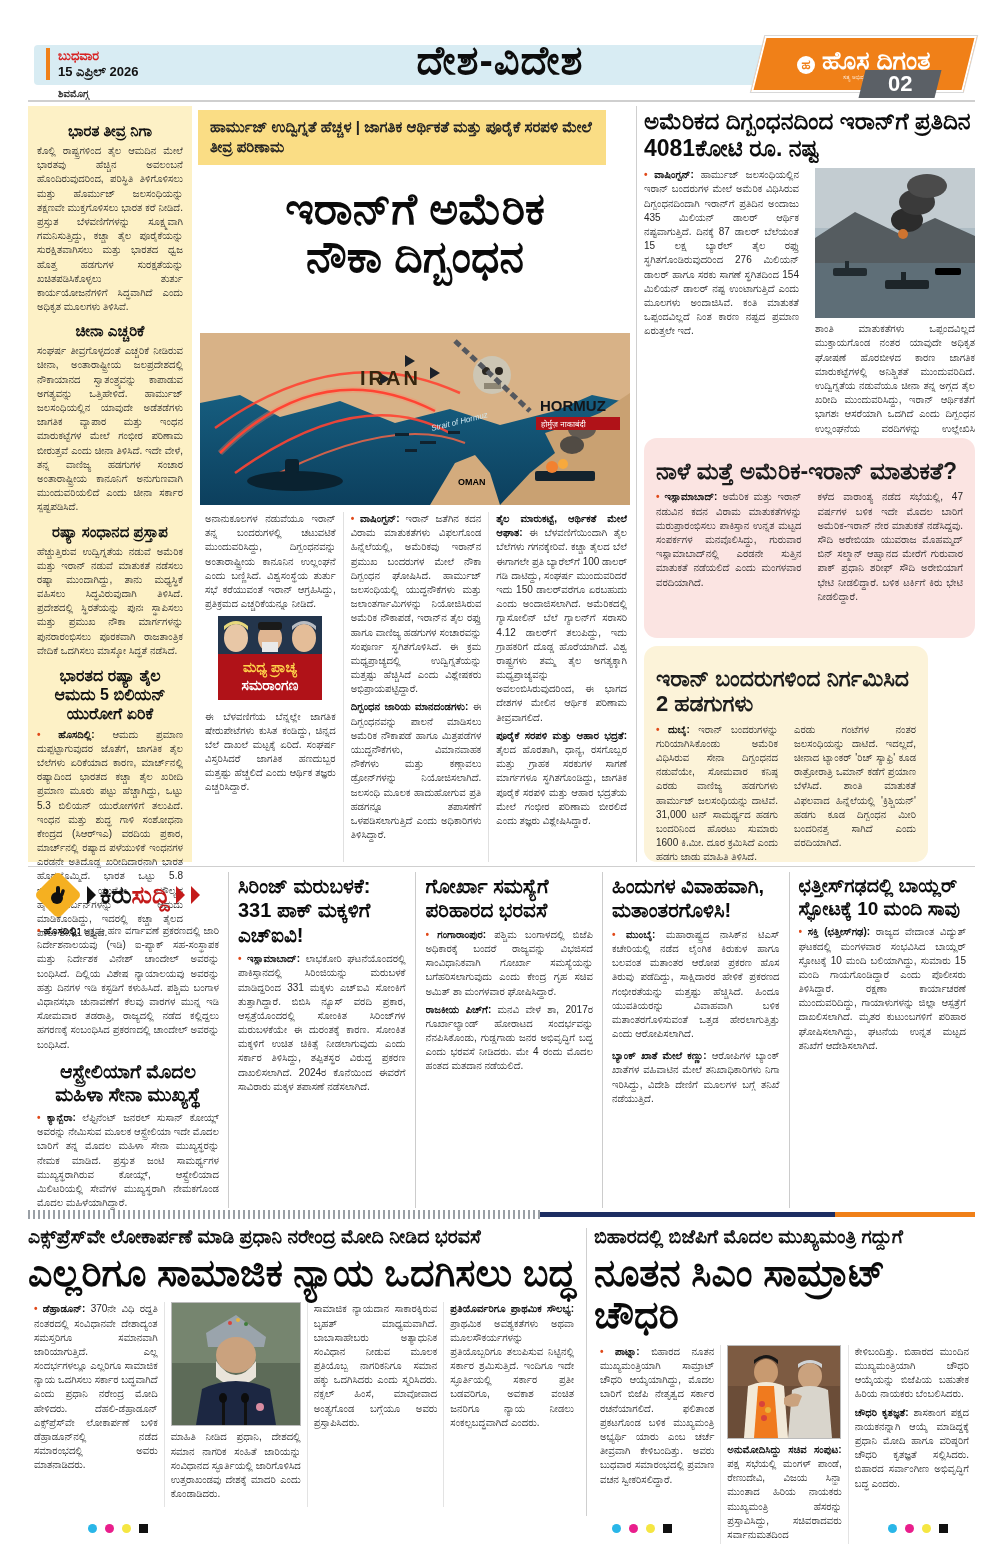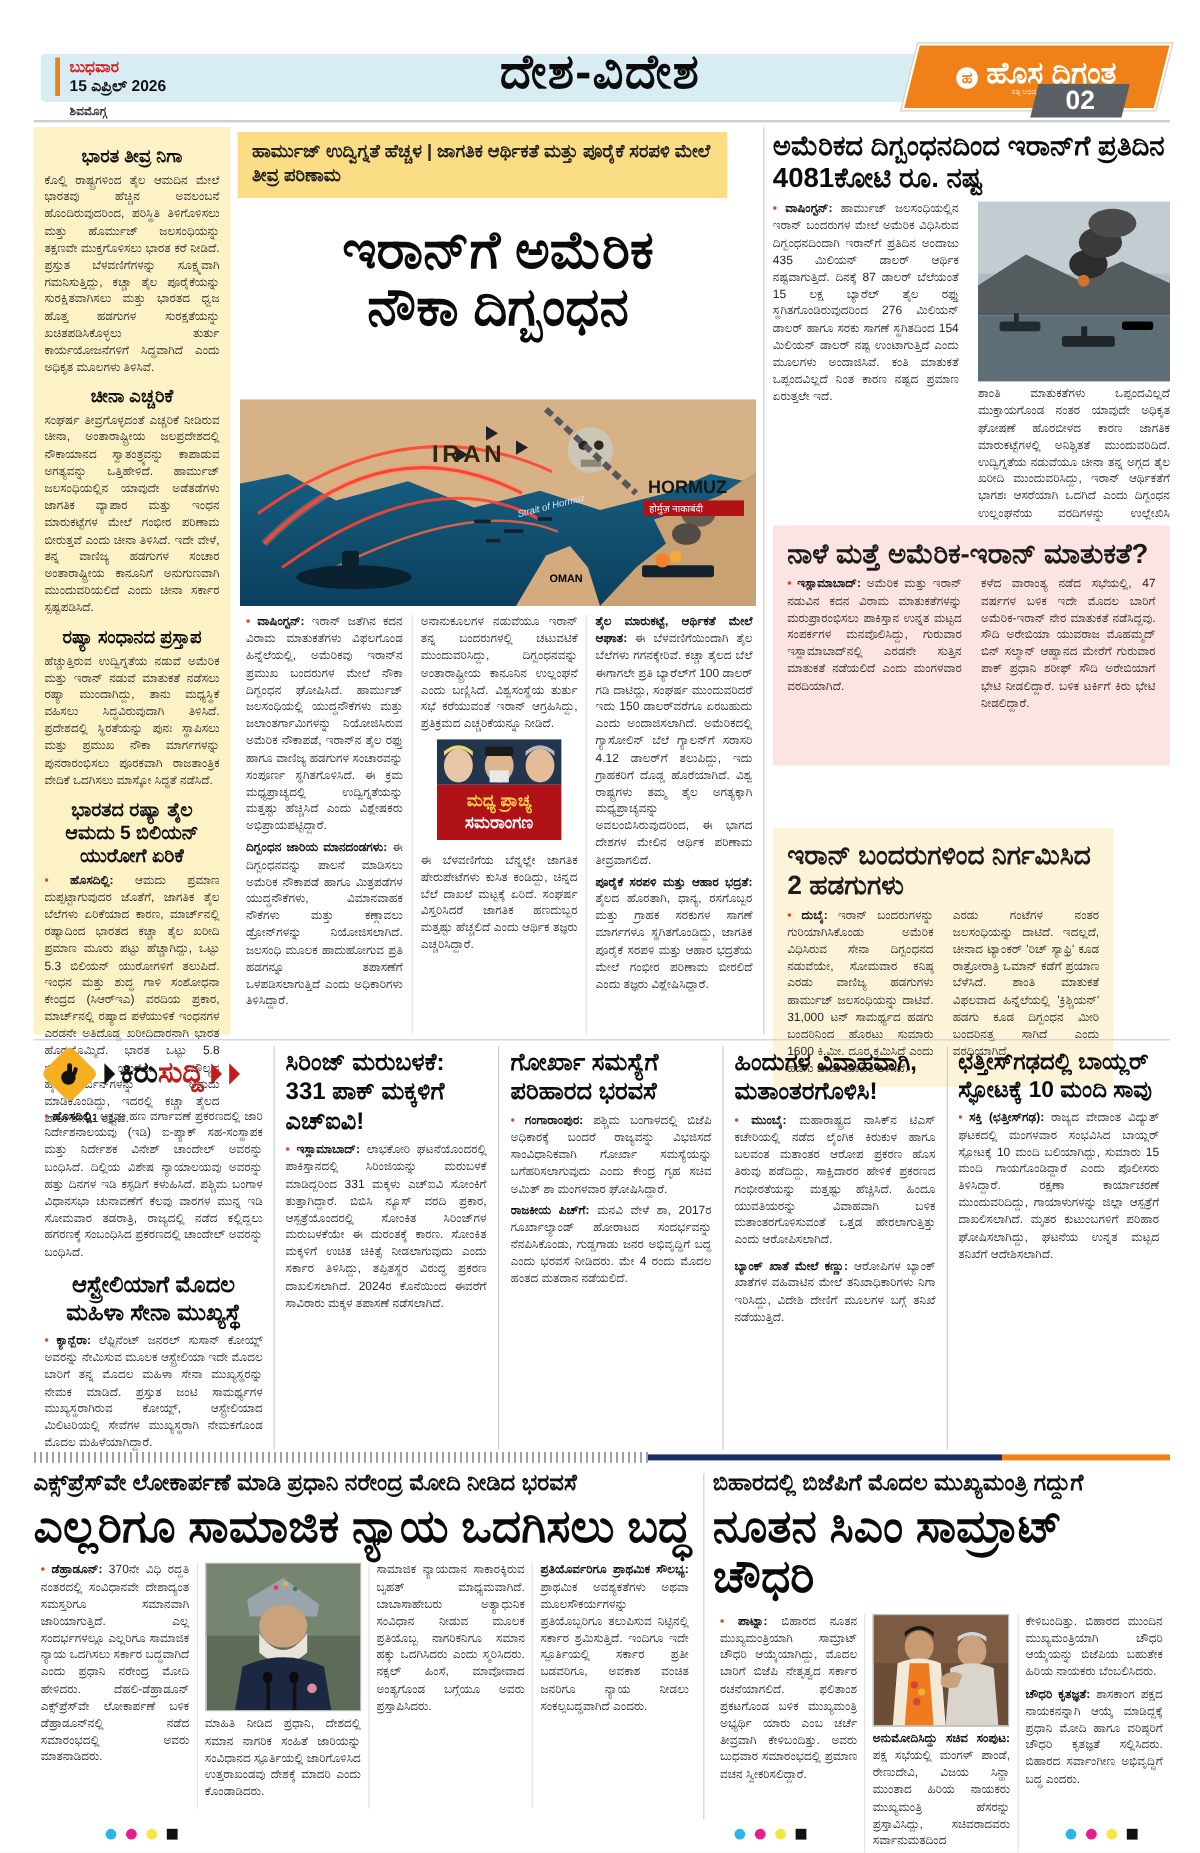--- a/index.html
+++ b/index.html
@@ -29,21 +29,21 @@
   .left-col h3{margin:8px 0 4px;font-size:15px;line-height:1.2;text-align:center;color:#111;}
   
   .kicker-box{background:#fadd85;padding:7px 12px;font-size:15px;font-weight:bold;line-height:1.35;color:#222;}
   .lead-headline{font-size:44px;font-weight:800;line-height:1.1;text-align:center;color:#0b0b0b;}
   .lead-cols{display:flex;}
   .lead-cols>div{flex:1;padding:0 7px;}
   .lead-cols>div+div{border-left:1px solid #e0e0e0;}
   .inset-card{width:104px;margin:5px auto;display:block;}
   
   .r-art h2{margin:0 0 6px;font-size:23px;line-height:1.18;color:#0d0d0d;}
-  .r-box{border-radius:2px;box-sizing:border-box;padding:10px 12px;}
+  .r-box{border-radius:13px;box-sizing:border-box;padding:20px 12px;}
   .two-col{display:flex;}
   .two-col>div{flex:1;}
   .two-col>div+div{padding-left:8px;}
   .two-col>div:first-child{padding-right:8px;}
   
   .briefs{display:flex;}
   .briefs>div{box-sizing:border-box;padding:0 9px;}
   .briefs>div+div{border-left:1px solid #cccccc;}
   .brief-title{font-size:17px;font-weight:800;line-height:1.22;color:#0d0d0d;margin:2px 0 5px;}
   .brief-title.center{text-align:center;}
@@ -150,26 +150,20 @@
       <text x="340" y="78" font-size="15" font-weight="bold" fill="#14161a">HORMUZ</text>
       <rect x="336" y="84" width="84" height="13" fill="#b01218"></rect>
       <text x="341" y="94" font-size="8" fill="#ffffff">होर्मुज़ नाकाबंदी</text>
       <text x="232" y="98" font-size="8" font-style="italic" fill="#cfe6ef" transform="rotate(-14 232 98)">Strait of Hormuz</text>
       <text x="258" y="152" font-size="9" font-weight="bold" fill="#4a3push22">OMAN</text>
     </svg>
   </div>
 
   <div class="abs lead-cols" style="left:198px;top:512px;width:436px;height:350px;">
     <div class="body-text">
-      <span class="dateline">ವಾಷಿಂಗ್ಟನ್:</span>
-      <span>ಇರಾನ್ ಜತೆಗಿನ ಕದನ ವಿರಾಮ ಮಾತುಕತೆಗಳು ವಿಫಲಗೊಂಡ ಹಿನ್ನೆಲೆಯಲ್ಲಿ, ಅಮೆರಿಕವು ಇರಾನ್‌ನ ಪ್ರಮುಖ ಬಂದರುಗಳ ಮೇಲೆ ನೌಕಾ ದಿಗ್ಬಂಧನ ಘೋಷಿಸಿದೆ. ಹಾರ್ಮುಜ್ ಜಲಸಂಧಿಯಲ್ಲಿ ಯುದ್ಧನೌಕೆಗಳು ಮತ್ತು ಜಲಾಂತರ್ಗಾಮಿಗಳನ್ನು ನಿಯೋಜಿಸಿರುವ ಅಮೆರಿಕ ನೌಕಾಪಡೆ, ಇರಾನ್‌ನ ತೈಲ ರಫ್ತು ಹಾಗೂ ವಾಣಿಜ್ಯ ಹಡಗುಗಳ ಸಂಚಾರವನ್ನು ಸಂಪೂರ್ಣ ಸ್ಥಗಿತಗೊಳಿಸಿದೆ. ಈ ಕ್ರಮ ಮಧ್ಯಪ್ರಾಚ್ಯದಲ್ಲಿ ಉದ್ವಿಗ್ನತೆಯನ್ನು ಮತ್ತಷ್ಟು ಹೆಚ್ಚಿಸಿದೆ ಎಂದು ವಿಶ್ಲೇಷಕರು ಅಭಿಪ್ರಾಯಪಟ್ಟಿದ್ದಾರೆ.</span>
-      <div style="margin-top:4px;"><span class="subhead">ದಿಗ್ಬಂಧನ ಜಾರಿಯ ಮಾನದಂಡಗಳು:</span>
-      <span>ಈ ದಿಗ್ಬಂಧನವನ್ನು ಪಾಲನೆ ಮಾಡಿಸಲು ಅಮೆರಿಕ ನೌಕಾಪಡೆ ಹಾಗೂ ಮಿತ್ರಪಡೆಗಳ ಯುದ್ಧನೌಕೆಗಳು, ವಿಮಾನವಾಹಕ ನೌಕೆಗಳು ಮತ್ತು ಕಣ್ಗಾವಲು ಡ್ರೋನ್‌ಗಳನ್ನು ನಿಯೋಜಿಸಲಾಗಿದೆ. ಜಲಸಂಧಿ ಮೂಲಕ ಹಾದುಹೋಗುವ ಪ್ರತಿ ಹಡಗನ್ನೂ ತಪಾಸಣೆಗೆ ಒಳಪಡಿಸಲಾಗುತ್ತಿದೆ ಎಂದು ಅಧಿಕಾರಿಗಳು ತಿಳಿಸಿದ್ದಾರೆ.</span></div>
-    </div>
-    <div class="body-text">
       <span>ಅನಾನುಕೂಲಗಳ ನಡುವೆಯೂ ಇರಾನ್ ತನ್ನ ಬಂದರುಗಳಲ್ಲಿ ಚಟುವಟಿಕೆ ಮುಂದುವರಿಸಿದ್ದು, ದಿಗ್ಬಂಧನವನ್ನು ಅಂತಾರಾಷ್ಟ್ರೀಯ ಕಾನೂನಿನ ಉಲ್ಲಂಘನೆ ಎಂದು ಬಣ್ಣಿಸಿದೆ. ವಿಶ್ವಸಂಸ್ಥೆಯ ತುರ್ತು ಸಭೆ ಕರೆಯುವಂತೆ ಇರಾನ್ ಆಗ್ರಹಿಸಿದ್ದು, ಪ್ರತಿಕ್ರಮದ ಎಚ್ಚರಿಕೆಯನ್ನೂ ನೀಡಿದೆ.</span>
       <span class="inset-card">
         <svg width="104" height="84" viewBox="0 0 104 84" xmlns="http://www.w3.org/2000/svg">
           <rect width="104" height="38" fill="#23354c"></rect>
           <g>
             <ellipse cx="18" cy="22" rx="12" ry="14" fill="#e8c7a6"></ellipse>
               <path d="M6,14 Q18,2 30,14 L30,10 Q18,0 6,10 Z" fill="#e8d87c"></path>
             <ellipse cx="52" cy="22" rx="12" ry="14" fill="#dfb591"></ellipse>
               <rect x="40" y="6" width="24" height="8" rx="3" fill="#1a1a1a"></rect>
               <rect x="44" y="26" width="16" height="10" fill="#e9e9e9"></rect>
@@ -177,20 +171,26 @@
               <path d="M74,14 Q86,2 98,14 L98,10 Q86,0 74,10 Z" fill="#b8bcc2"></path>
           </g>
           <rect y="38" width="104" height="46" fill="#b01218"></rect>
           <text x="52" y="56" text-anchor="middle" font-size="14" font-weight="bold" fill="#ffd24a">ಮಧ್ಯ ಪ್ರಾಚ್ಯ</text>
           <text x="52" y="74" text-anchor="middle" font-size="14" font-weight="bold" fill="#ffffff">ಸಮರಾಂಗಣ</text>
         </svg>
       </span>
       <span>ಈ ಬೆಳವಣಿಗೆಯ ಬೆನ್ನಲ್ಲೇ ಜಾಗತಿಕ ಷೇರುಪೇಟೆಗಳು ಕುಸಿತ ಕಂಡಿದ್ದು, ಚಿನ್ನದ ಬೆಲೆ ದಾಖಲೆ ಮಟ್ಟಕ್ಕೆ ಏರಿದೆ. ಸಂಘರ್ಷ ವಿಸ್ತರಿಸಿದರೆ ಜಾಗತಿಕ ಹಣದುಬ್ಬರ ಮತ್ತಷ್ಟು ಹೆಚ್ಚಲಿದೆ ಎಂದು ಆರ್ಥಿಕ ತಜ್ಞರು ಎಚ್ಚರಿಸಿದ್ದಾರೆ.</span>
     </div>
     <div class="body-text">
+      <span class="dateline">ವಾಷಿಂಗ್ಟನ್:</span>
+      <span>ಇರಾನ್ ಜತೆಗಿನ ಕದನ ವಿರಾಮ ಮಾತುಕತೆಗಳು ವಿಫಲಗೊಂಡ ಹಿನ್ನೆಲೆಯಲ್ಲಿ, ಅಮೆರಿಕವು ಇರಾನ್‌ನ ಪ್ರಮುಖ ಬಂದರುಗಳ ಮೇಲೆ ನೌಕಾ ದಿಗ್ಬಂಧನ ಘೋಷಿಸಿದೆ. ಹಾರ್ಮುಜ್ ಜಲಸಂಧಿಯಲ್ಲಿ ಯುದ್ಧನೌಕೆಗಳು ಮತ್ತು ಜಲಾಂತರ್ಗಾಮಿಗಳನ್ನು ನಿಯೋಜಿಸಿರುವ ಅಮೆರಿಕ ನೌಕಾಪಡೆ, ಇರಾನ್‌ನ ತೈಲ ರಫ್ತು ಹಾಗೂ ವಾಣಿಜ್ಯ ಹಡಗುಗಳ ಸಂಚಾರವನ್ನು ಸಂಪೂರ್ಣ ಸ್ಥಗಿತಗೊಳಿಸಿದೆ. ಈ ಕ್ರಮ ಮಧ್ಯಪ್ರಾಚ್ಯದಲ್ಲಿ ಉದ್ವಿಗ್ನತೆಯನ್ನು ಮತ್ತಷ್ಟು ಹೆಚ್ಚಿಸಿದೆ ಎಂದು ವಿಶ್ಲೇಷಕರು ಅಭಿಪ್ರಾಯಪಟ್ಟಿದ್ದಾರೆ.</span>
+      <div style="margin-top:4px;"><span class="subhead">ದಿಗ್ಬಂಧನ ಜಾರಿಯ ಮಾನದಂಡಗಳು:</span>
+      <span>ಈ ದಿಗ್ಬಂಧನವನ್ನು ಪಾಲನೆ ಮಾಡಿಸಲು ಅಮೆರಿಕ ನೌಕಾಪಡೆ ಹಾಗೂ ಮಿತ್ರಪಡೆಗಳ ಯುದ್ಧನೌಕೆಗಳು, ವಿಮಾನವಾಹಕ ನೌಕೆಗಳು ಮತ್ತು ಕಣ್ಗಾವಲು ಡ್ರೋನ್‌ಗಳನ್ನು ನಿಯೋಜಿಸಲಾಗಿದೆ. ಜಲಸಂಧಿ ಮೂಲಕ ಹಾದುಹೋಗುವ ಪ್ರತಿ ಹಡಗನ್ನೂ ತಪಾಸಣೆಗೆ ಒಳಪಡಿಸಲಾಗುತ್ತಿದೆ ಎಂದು ಅಧಿಕಾರಿಗಳು ತಿಳಿಸಿದ್ದಾರೆ.</span></div>
+    </div>
+    <div class="body-text">
       <span class="subhead">ತೈಲ ಮಾರುಕಟ್ಟೆ, ಆರ್ಥಿಕತೆ ಮೇಲೆ ಆಘಾತ:</span>
       <span>ಈ ಬೆಳವಣಿಗೆಯಿಂದಾಗಿ ತೈಲ ಬೆಲೆಗಳು ಗಗನಕ್ಕೇರಿವೆ. ಕಚ್ಚಾ ತೈಲದ ಬೆಲೆ ಈಗಾಗಲೇ ಪ್ರತಿ ಬ್ಯಾರೆಲ್‌ಗೆ 100 ಡಾಲರ್ ಗಡಿ ದಾಟಿದ್ದು, ಸಂಘರ್ಷ ಮುಂದುವರಿದರೆ ಇದು 150 ಡಾಲರ್‌ವರೆಗೂ ಏರಬಹುದು ಎಂದು ಅಂದಾಜಿಸಲಾಗಿದೆ. ಅಮೆರಿಕದಲ್ಲಿ ಗ್ಯಾಸೋಲಿನ್ ಬೆಲೆ ಗ್ಯಾಲನ್‌ಗೆ ಸರಾಸರಿ 4.12 ಡಾಲರ್‌ಗೆ ತಲುಪಿದ್ದು, ಇದು ಗ್ರಾಹಕರಿಗೆ ದೊಡ್ಡ ಹೊರೆಯಾಗಿದೆ. ವಿಶ್ವ ರಾಷ್ಟ್ರಗಳು ತಮ್ಮ ತೈಲ ಅಗತ್ಯಕ್ಕಾಗಿ ಮಧ್ಯಪ್ರಾಚ್ಯವನ್ನು ಅವಲಂಬಿಸಿರುವುದರಿಂದ, ಈ ಭಾಗದ ದೇಶಗಳ ಮೇಲಿನ ಆರ್ಥಿಕ ಪರಿಣಾಮ ತೀವ್ರವಾಗಲಿದೆ.</span>
       <div style="margin-top:4px;"><span class="subhead">ಪೂರೈಕೆ ಸರಪಳಿ ಮತ್ತು ಆಹಾರ ಭದ್ರತೆ:</span>
       <span>ತೈಲದ ಹೊರತಾಗಿ, ಧಾನ್ಯ, ರಸಗೊಬ್ಬರ ಮತ್ತು ಗ್ರಾಹಕ ಸರಕುಗಳ ಸಾಗಣೆ ಮಾರ್ಗಗಳೂ ಸ್ಥಗಿತಗೊಂಡಿದ್ದು, ಜಾಗತಿಕ ಪೂರೈಕೆ ಸರಪಳಿ ಮತ್ತು ಆಹಾರ ಭದ್ರತೆಯ ಮೇಲೆ ಗಂಭೀರ ಪರಿಣಾಮ ಬೀರಲಿದೆ ಎಂದು ತಜ್ಞರು ವಿಶ್ಲೇಷಿಸಿದ್ದಾರೆ.</span></div>
     </div>
   </div>
   <div class="abs hairline" style="left:636px;top:106px;width:1px;height:756px;"></div>
 
   <div class="abs r-art" style="left:644px;top:108px;width:331px;height:322px;">
     <h2>ಅಮೆರಿಕದ ದಿಗ್ಬಂಧನದಿಂದ ಇರಾನ್‌ಗೆ ಪ್ರತಿದಿನ 4081ಕೋಟಿ ರೂ. ನಷ್ಟ</h2>
@@ -226,21 +226,21 @@
     <h2 class="r-art" style="margin:0 0 6px;font-size:23px;line-height:1.15;font-weight:800;">ನಾಳೆ ಮತ್ತೆ ಅಮೆರಿಕ-ಇರಾನ್ ಮಾತುಕತೆ?</h2>
     <div class="two-col">
       <div class="body-text">
         <span class="dateline">ಇಸ್ಲಾಮಾಬಾದ್:</span>
         <span>ಅಮೆರಿಕ ಮತ್ತು ಇರಾನ್ ನಡುವಿನ ಕದನ ವಿರಾಮ ಮಾತುಕತೆಗಳನ್ನು ಮರುಪ್ರಾರಂಭಿಸಲು ಪಾಕಿಸ್ತಾನ ಉನ್ನತ ಮಟ್ಟದ ಸಂಪರ್ಕಗಳ ಮನವೊಲಿಸಿದ್ದು, ಗುರುವಾರ ಇಸ್ಲಾಮಾಬಾದ್‌ನಲ್ಲಿ ಎರಡನೇ ಸುತ್ತಿನ ಮಾತುಕತೆ ನಡೆಯಲಿದೆ ಎಂದು ಮಂಗಳವಾರ ವರದಿಯಾಗಿದೆ.</span>
       </div>
       <div class="body-text">ಕಳೆದ ವಾರಾಂತ್ಯ ನಡೆದ ಸಭೆಯಲ್ಲಿ, 47 ವರ್ಷಗಳ ಬಳಿಕ ಇದೇ ಮೊದಲ ಬಾರಿಗೆ ಅಮೆರಿಕ-ಇರಾನ್ ನೇರ ಮಾತುಕತೆ ನಡೆಸಿದ್ದವು. ಸೌದಿ ಅರೇಬಿಯಾ ಯುವರಾಜ ಮೊಹಮ್ಮದ್ ಬಿನ್ ಸಲ್ಮಾನ್ ಆಹ್ವಾನದ ಮೇರೆಗೆ ಗುರುವಾರ ಪಾಕ್ ಪ್ರಧಾನಿ ಶರೀಫ್ ಸೌದಿ ಅರೇಬಿಯಾಗೆ ಭೇಟಿ ನೀಡಲಿದ್ದಾರೆ. ಬಳಿಕ ಟರ್ಕಿಗೆ ಕಿರು ಭೇಟಿ ನೀಡಲಿದ್ದಾರೆ.</div>
     </div>
   </div>
 
-  <div class="abs r-box" style="left:644px;top:646px;width:284px;height:216px;background:#fcf3d9;margin-top:44px;">
+  <div class="abs r-box" style="left:644px;top:646px;width:284px;height:216px;background:#fcf3d9;">
     <h2 style="margin:0 0 6px;font-size:22px;line-height:1.15;font-weight:800;">ಇರಾನ್ ಬಂದರುಗಳಿಂದ ನಿರ್ಗಮಿಸಿದ 2 ಹಡಗುಗಳು</h2>
     <div class="two-col">
       <div class="body-text">
         <span class="dateline">ದುಬೈ:</span>
         <span>ಇರಾನ್ ಬಂದರುಗಳನ್ನು ಗುರಿಯಾಗಿಸಿಕೊಂಡು ಅಮೆರಿಕ ವಿಧಿಸಿರುವ ಸೇನಾ ದಿಗ್ಬಂಧನದ ನಡುವೆಯೇ, ಸೋಮವಾರ ಕನಿಷ್ಠ ಎರಡು ವಾಣಿಜ್ಯ ಹಡಗುಗಳು ಹಾರ್ಮುಜ್ ಜಲಸಂಧಿಯನ್ನು ದಾಟಿವೆ. 31,000 ಟನ್ ಸಾಮರ್ಥ್ಯದ ಹಡಗು ಬಂದರಿನಿಂದ ಹೊರಟು ಸುಮಾರು 1600 ಕಿ.ಮೀ. ದೂರ ಕ್ರಮಿಸಿದೆ ಎಂದು ಹಡಗು ಜಾಡು ಮಾಹಿತಿ ತಿಳಿಸಿದೆ.</span>
       </div>
       <div class="body-text">ಎರಡು ಗಂಟೆಗಳ ನಂತರ ಜಲಸಂಧಿಯನ್ನು ದಾಟಿದೆ. ಇದಲ್ಲದೆ, ಚೀನಾದ ಟ್ಯಾಂಕರ್ 'ರಿಚ್ ಸ್ಯಾಫ್ರಿ' ಕೂಡ ರಾತ್ರೋರಾತ್ರಿ ಒಮಾನ್ ಕಡೆಗೆ ಪ್ರಯಾಣ ಬೆಳೆಸಿದೆ. ಶಾಂತಿ ಮಾತುಕತೆ ವಿಫಲವಾದ ಹಿನ್ನೆಲೆಯಲ್ಲಿ 'ಕ್ರಿಶ್ಚಿಯನ್' ಹಡಗು ಕೂಡ ದಿಗ್ಬಂಧನ ಮೀರಿ ಬಂದರಿನತ್ತ ಸಾಗಿದೆ ಎಂದು ವರದಿಯಾಗಿದೆ.</div>
     </div>
   </div>
 

